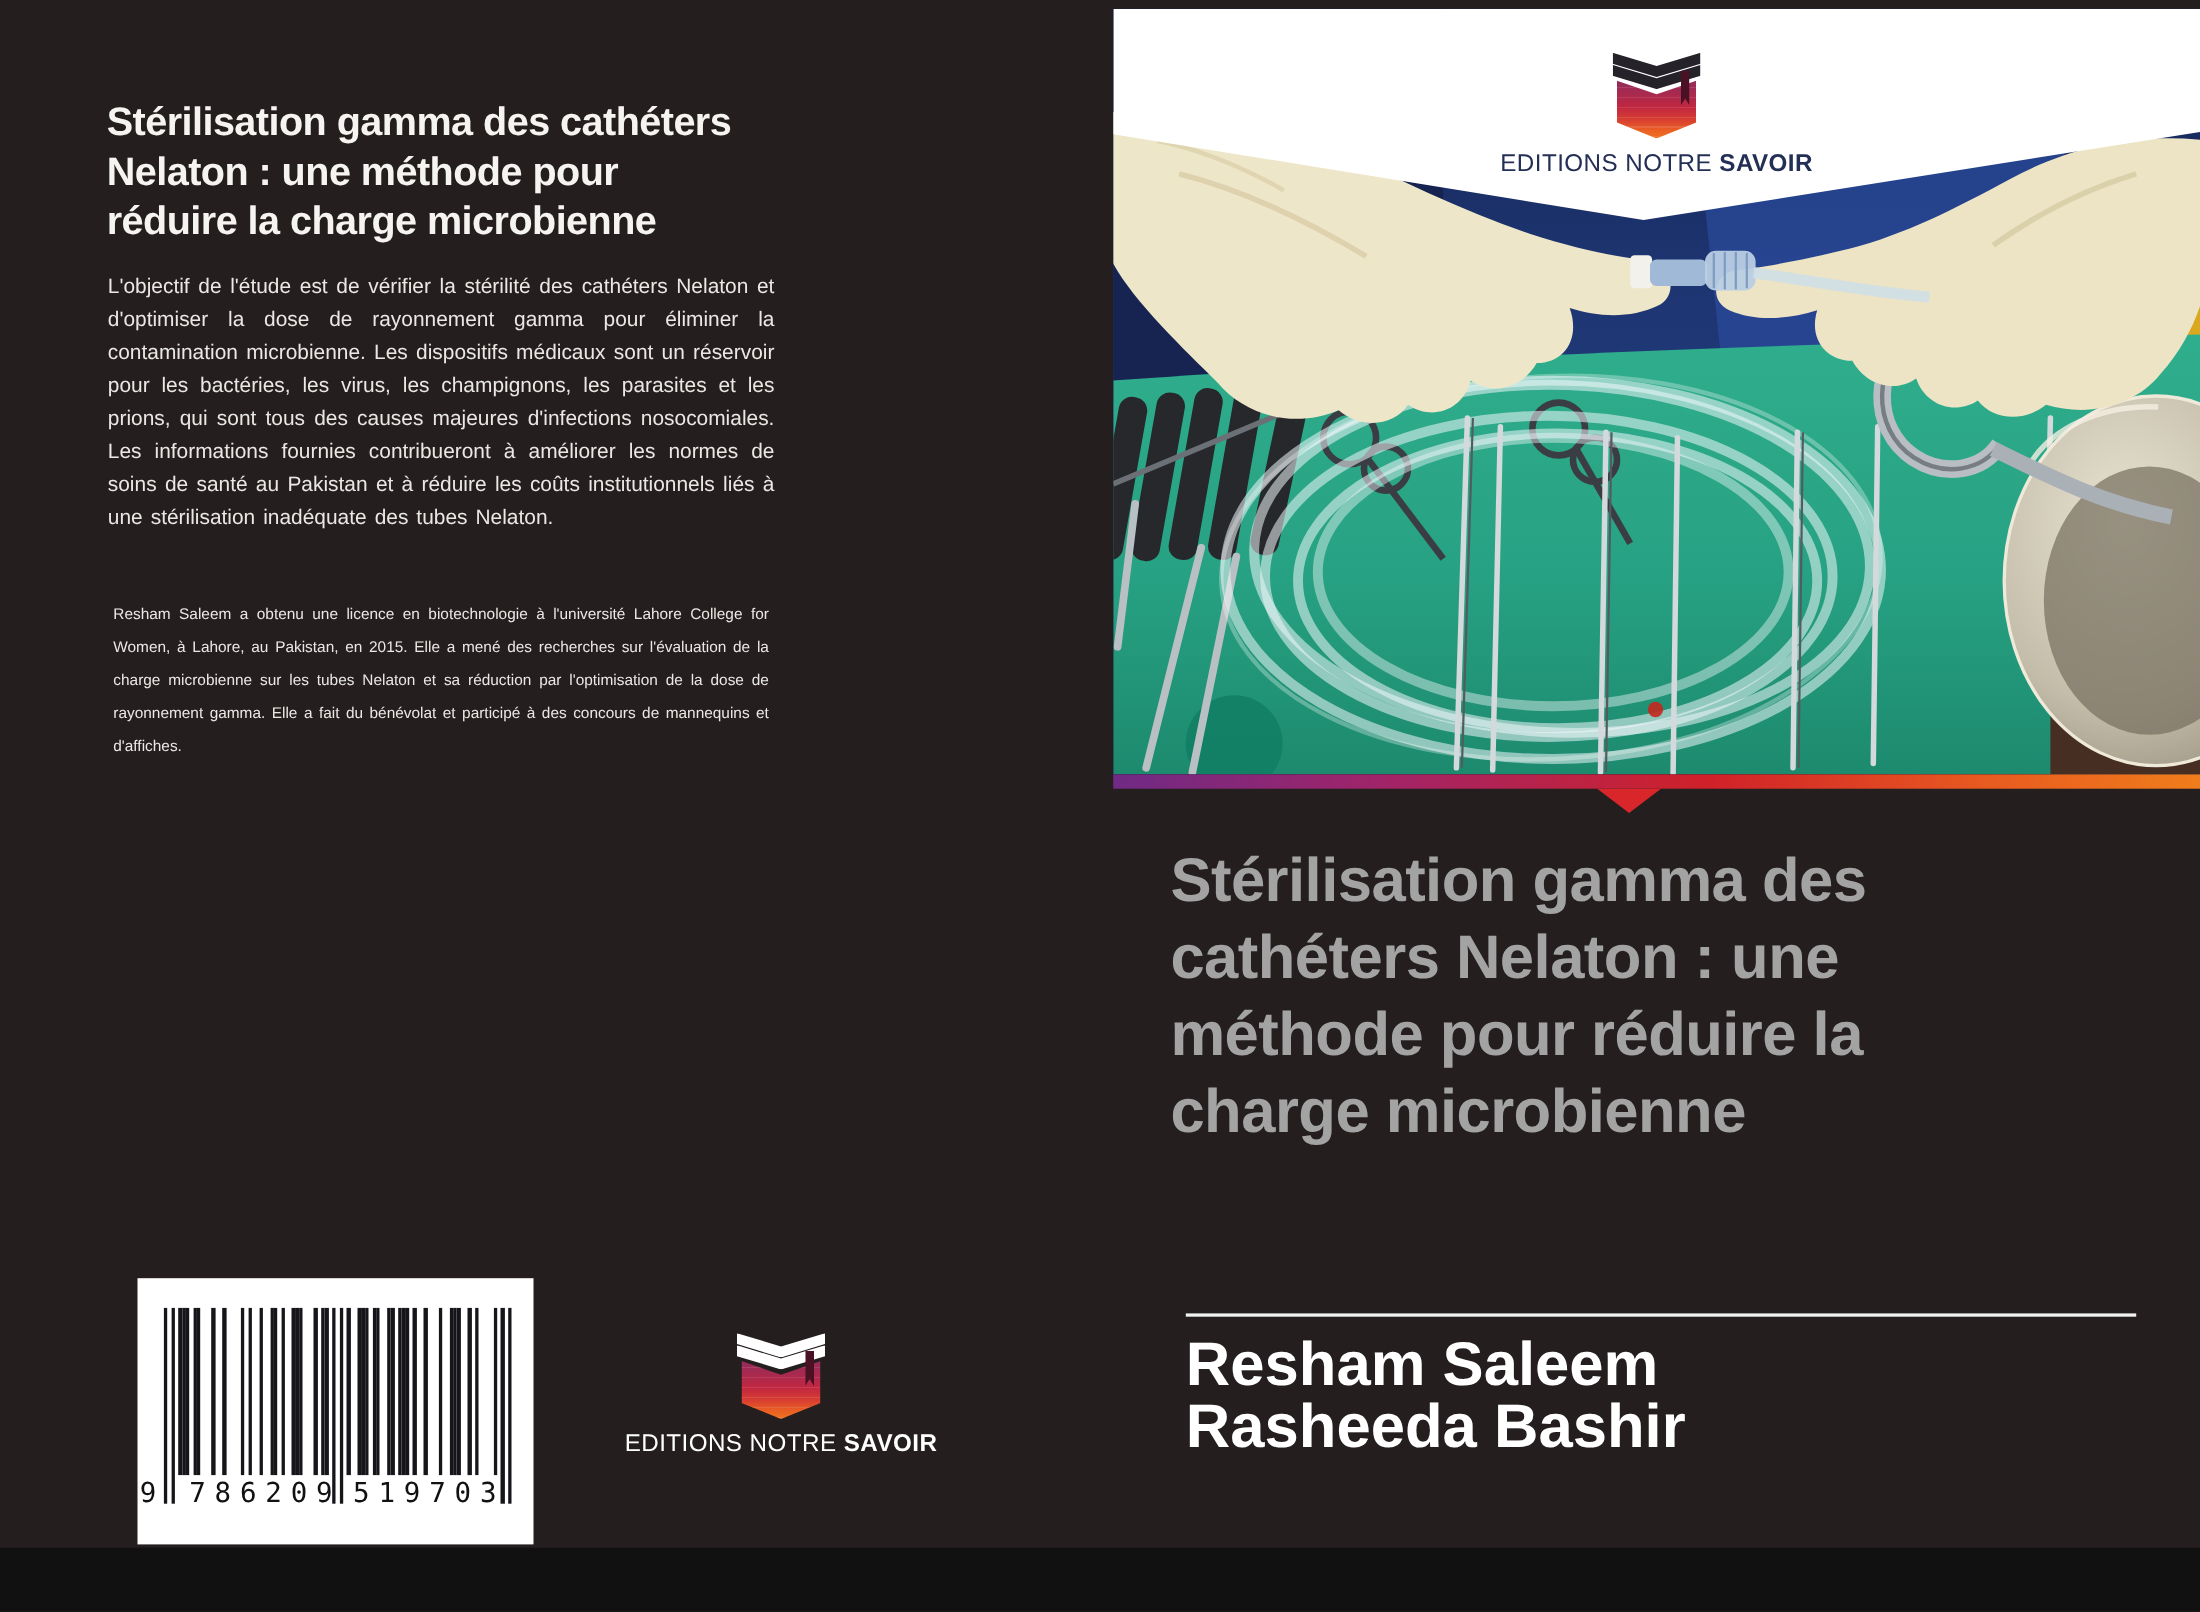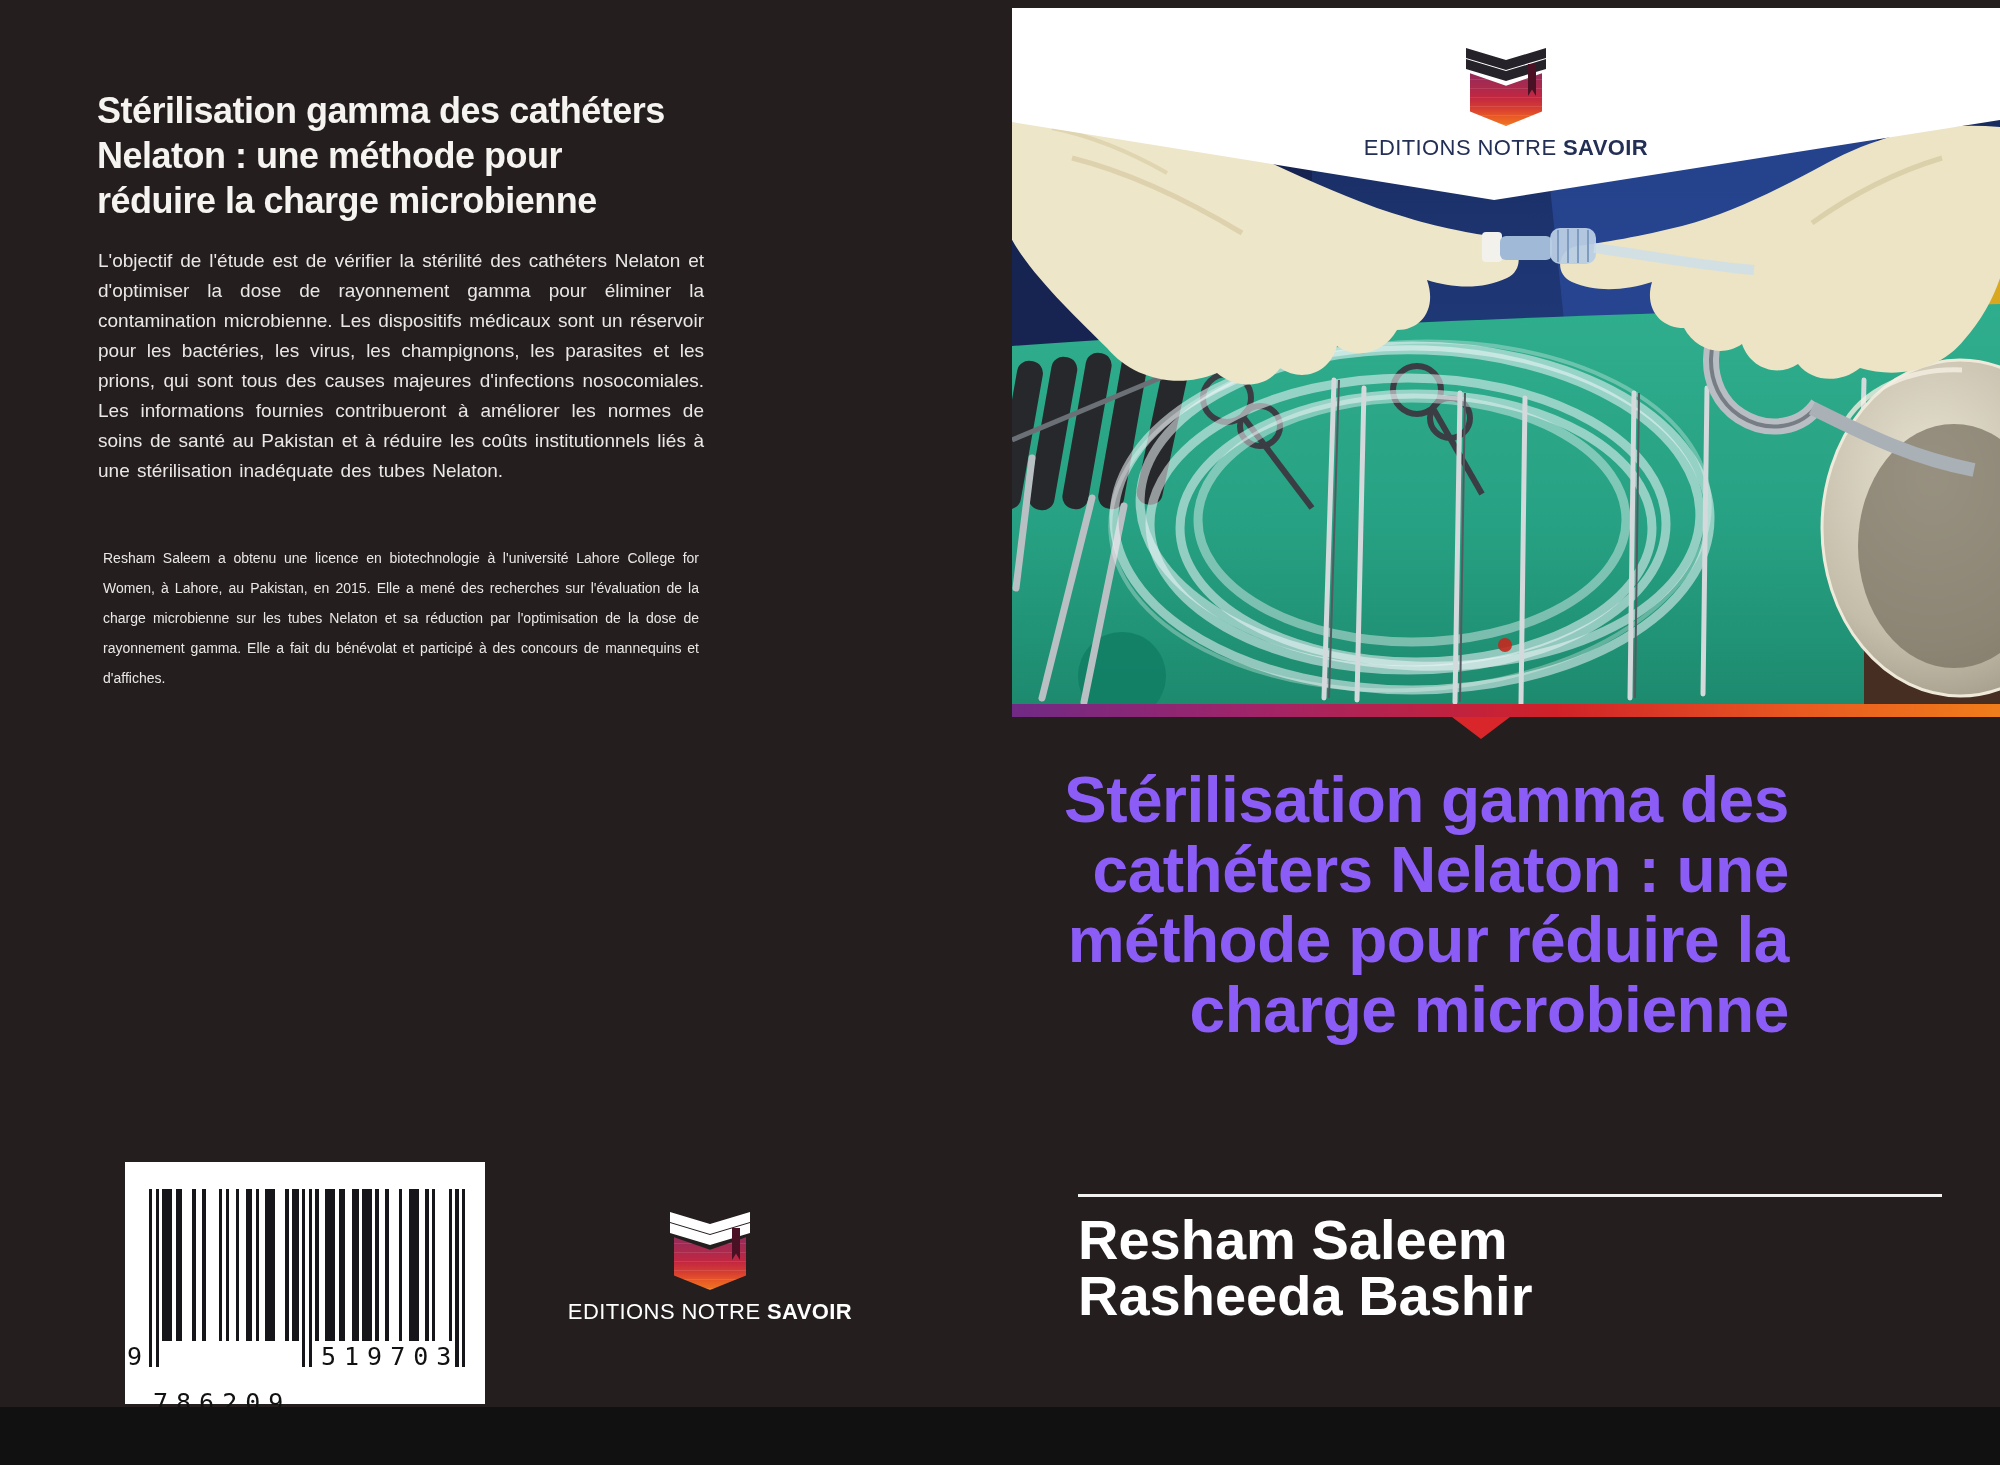--- a/index.html
+++ b/index.html
@@ -17,21 +17,21 @@
 
   
   .barcode-box{position:absolute;left:125px;top:1162px;width:360px;height:242px;background:#fff;}
   .bars{position:absolute;left:24px;top:27px;width:320px;height:180px;display:flex;align-items:flex-start;}
   .bars .m{width:3.34px;height:152px;background:transparent;flex:none;}
   .bars .m.on{background:#16151a;}
   .bars .m.guard{height:178px;}
   .barcode-digits{position:absolute;left:24px;top:178px;width:320px;height:34px;color:#111;
                   font-family:"DejaVu Sans Mono",monospace;font-size:25px;}
   .bd-prefix{position:absolute;left:-22px;top:2px;}
-  .bd-g1{position:absolute;left:4px;top:2px;letter-spacing:8px;margin-top:46px;}
+  .bd-g1{position:absolute;left:23px;top:2px;letter-spacing:8px;}
   .bd-g2{position:absolute;left:172px;top:2px;letter-spacing:8px;}
 
   
   .pub-logo{position:absolute;text-align:center;}
   .book-icon{position:relative;width:92px;height:78px;margin:0 auto;}
   .chev{position:absolute;left:6px;width:80px;height:22px;
         clip-path:polygon(0 0,50% 55%,100% 0,100% 45%,50% 100%,0 45%);}
   .chev.c2{top:11px;}
   .book-body{position:absolute;top:22px;left:10px;width:72px;height:56px;
      clip-path:polygon(0 6%,50% 28%,100% 6%,100% 74%,50% 100%,0 74%);
@@ -59,22 +59,22 @@
   #front-logo{left:0;right:0;top:40px;width:988px;}
   #front-logo .chev{background:#26222a;}
   #front-logo .wordmark{color:#232f55;}
 
   #grad-strip{position:absolute;left:4px;top:704px;width:988px;height:13px;
      background:linear-gradient(90deg,#702a85 0%,#a12468 25%,#d02129 55%,#e85a20 80%,#f07d1b 100%);}
   #tri-pointer{position:absolute;left:1452px;top:717px;width:0;height:0;
      border-left:29px solid transparent;border-right:29px solid transparent;
      border-top:22px solid #d8262a;}
 
-  .front-title{position:absolute;left:1064px;top:765px;color:#8b5cf6;font-weight:bold;
-     font-size:64px;line-height:70px;letter-spacing:-0.5px;white-space:nowrap;text-align:right;}
+  .front-title{position:absolute;left:1064px;top:765px;color:#a3a3a3;font-weight:bold;
+     font-size:56px;line-height:70px;letter-spacing:-0.5px;white-space:nowrap;}
   .rule{position:absolute;left:1078px;top:1194px;width:864px;height:3px;background:#f2f2f2;}
   .authors{position:absolute;left:1078px;top:1212px;color:#ffffff;font-weight:bold;
      font-size:56px;line-height:56px;white-space:nowrap;}
 </style>
 </head>
 <body>
 
 <div id="page">
 
   <div id="back-cover">

